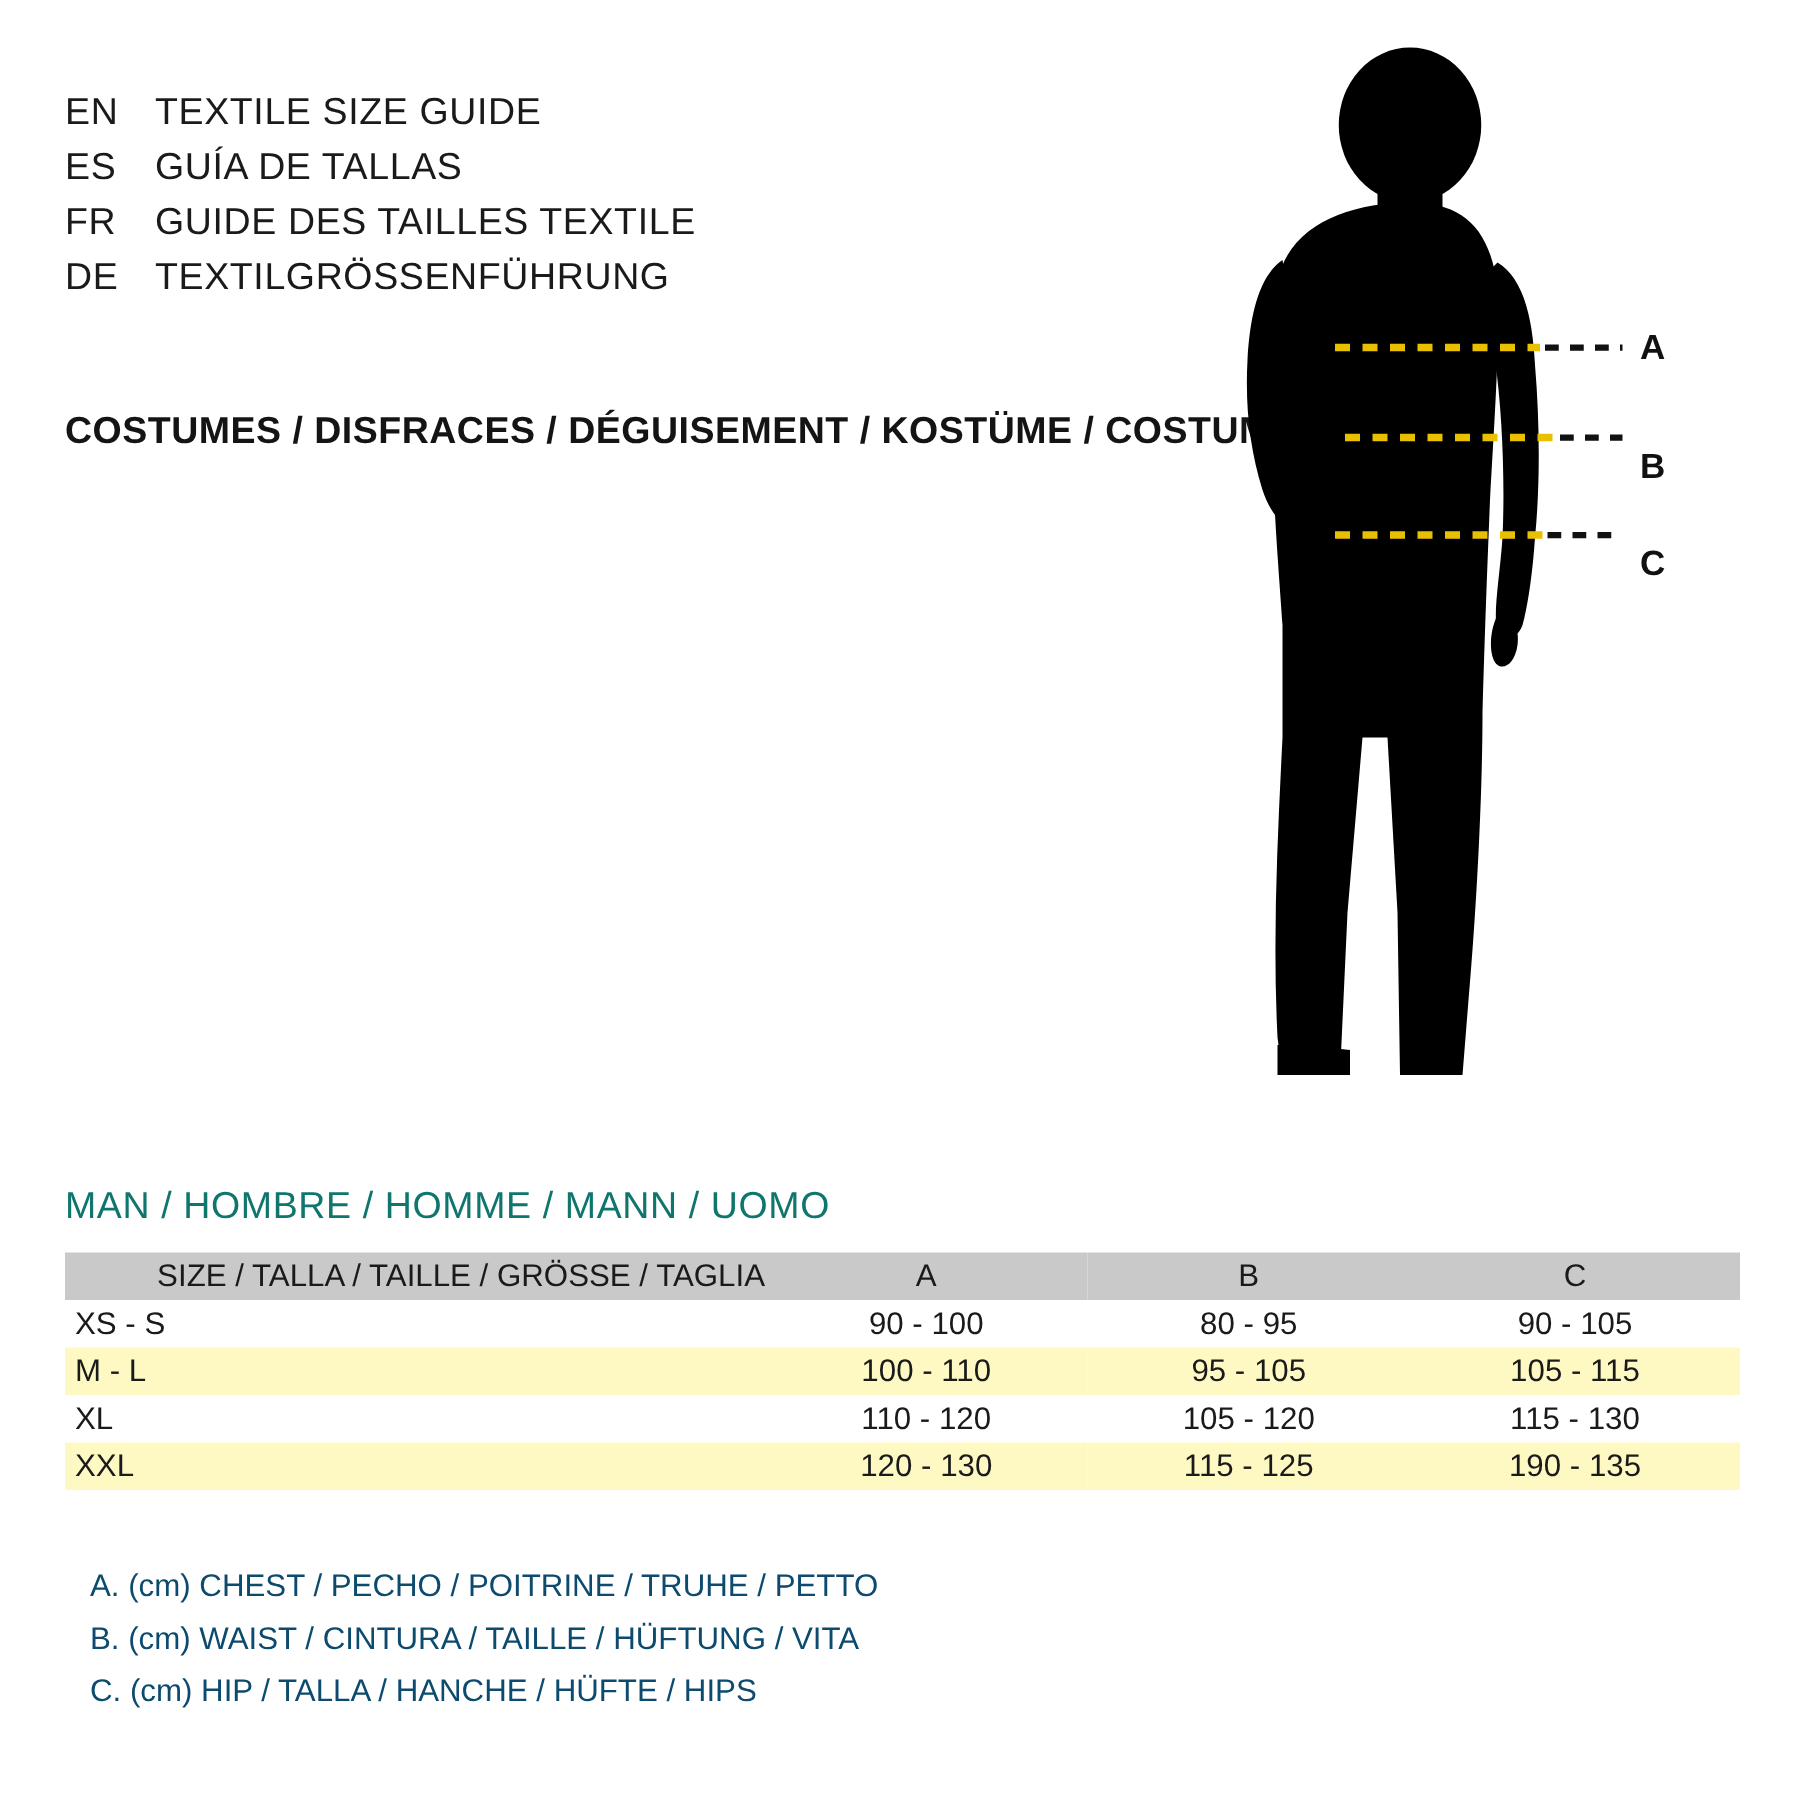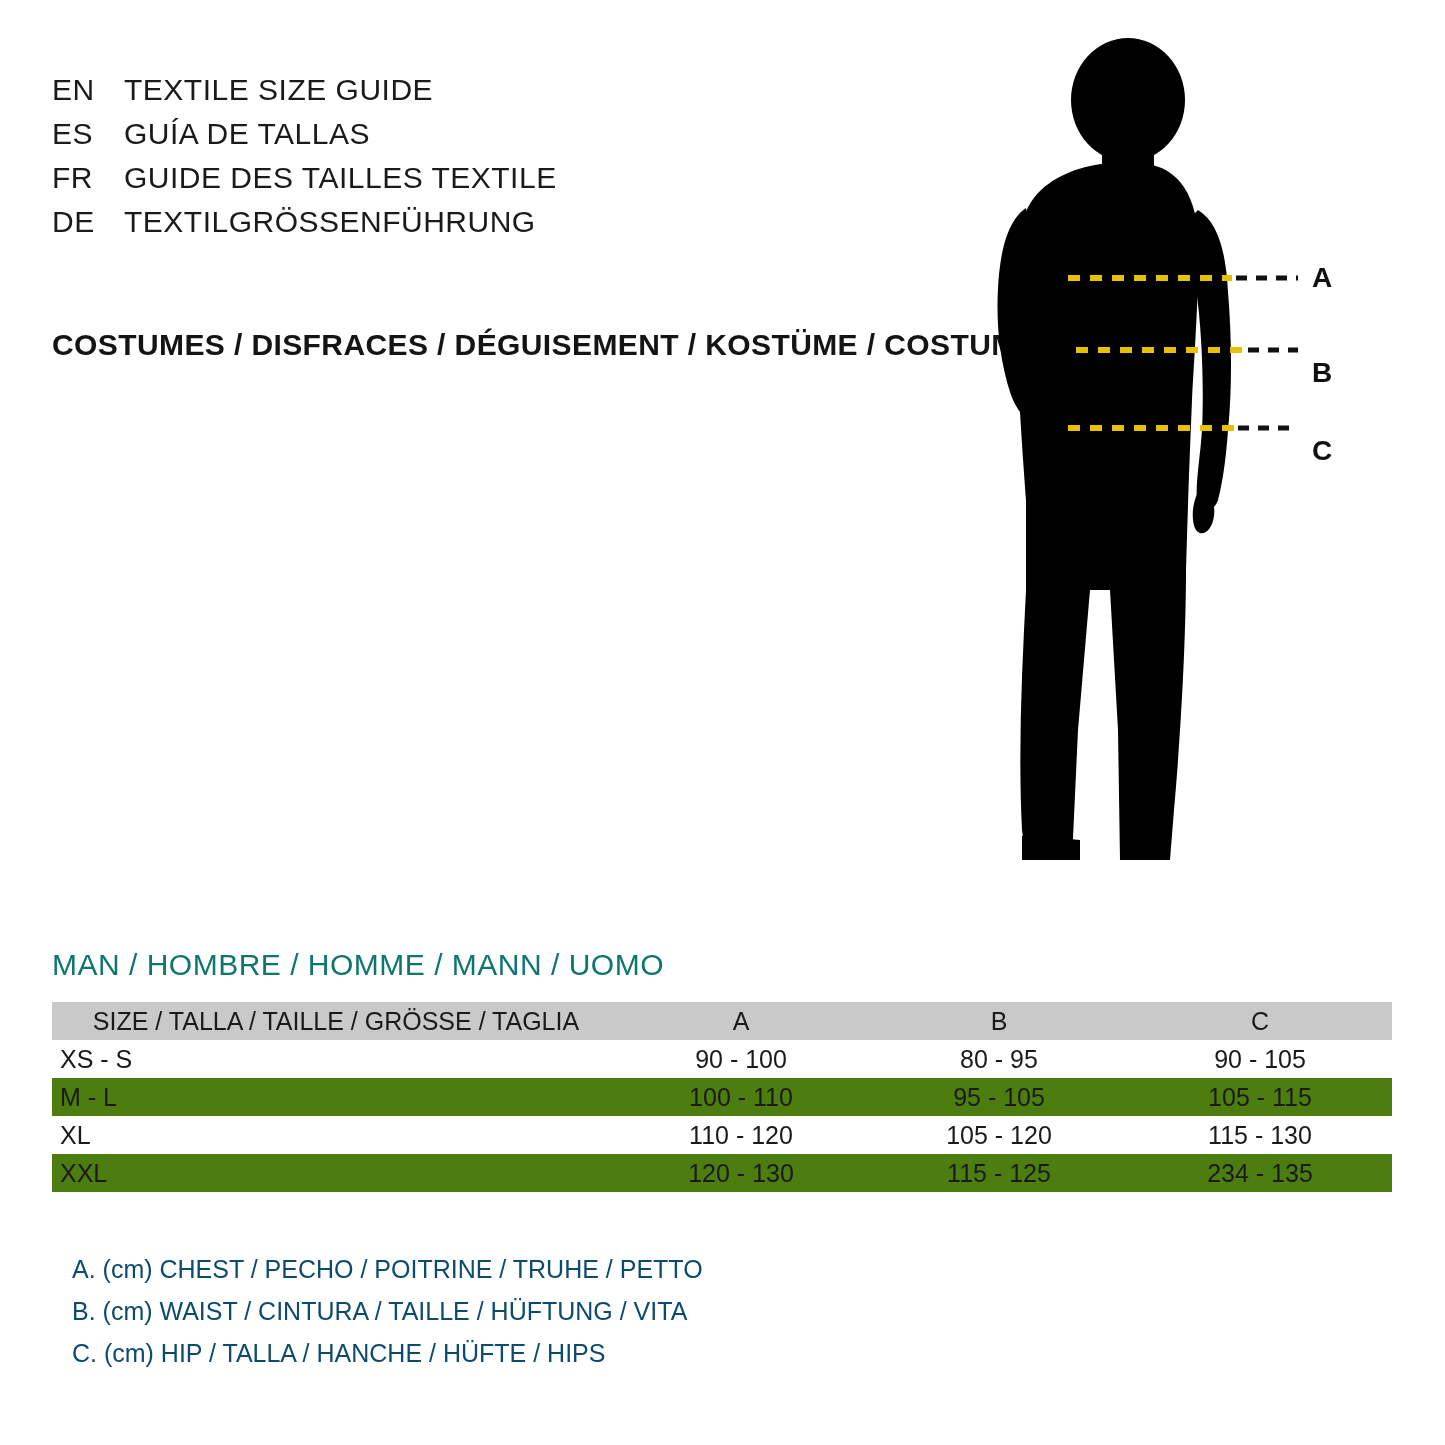--- a/index.html
+++ b/index.html
@@ -95,31 +95,31 @@
   table.size-table td {
     padding: 0;
     height: 38px;
     font-weight: normal;
     vertical-align: middle;
   }
   table.size-table thead tr {
     background: #c9c9c9;
   }
   table.size-table thead th.sizecol {
-    text-align: center;
+    text-align: right;
     padding-left: 8px;
   }
   table.size-table thead th.meas {
     text-align: center;
   }
   table.size-table tbody tr.odd {
     background: #ffffff;
   }
   table.size-table tbody tr.even {
-    background: #4d7c0f;
+    background: #fef9c3;
   }
   table.size-table tbody td.sizecol {
     text-align: left;
     padding-left: 8px;
     margin-top: 40px;
   }
   table.size-table tbody td.meas {
     text-align: center;
   }
   col.c-size { width: 560px; }
@@ -259,21 +259,21 @@
     <tr class="odd">
       <td class="sizecol">XL</td>
       <td class="meas">110 - 120</td>
       <td class="meas">105 - 120</td>
       <td class="meas">115 - 130</td>
     </tr>
     <tr class="even">
       <td class="sizecol">XXL</td>
       <td class="meas">120 - 130</td>
       <td class="meas">115 - 125</td>
-      <td class="meas">234 - 135</td>
+      <td class="meas">190 - 135</td>
     </tr>
   </tbody>
 </table>
 
 <div class="legend">
   <div class="legend-line">A. (cm) CHEST / PECHO / POITRINE / TRUHE / PETTO</div>
   <div class="legend-line">B. (cm) WAIST / CINTURA / TAILLE / HÜFTUNG / VITA</div>
   <div class="legend-line">C. (cm) HIP / TALLA / HANCHE / HÜFTE / HIPS</div>
 </div>
 

